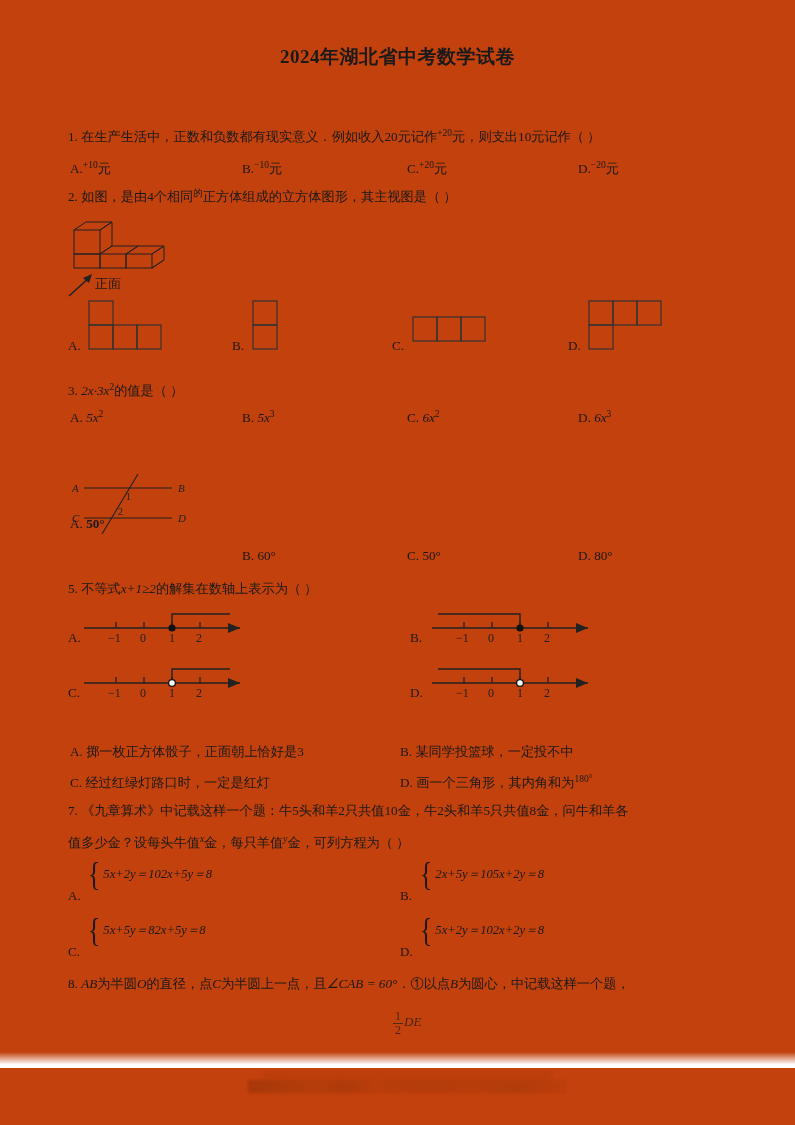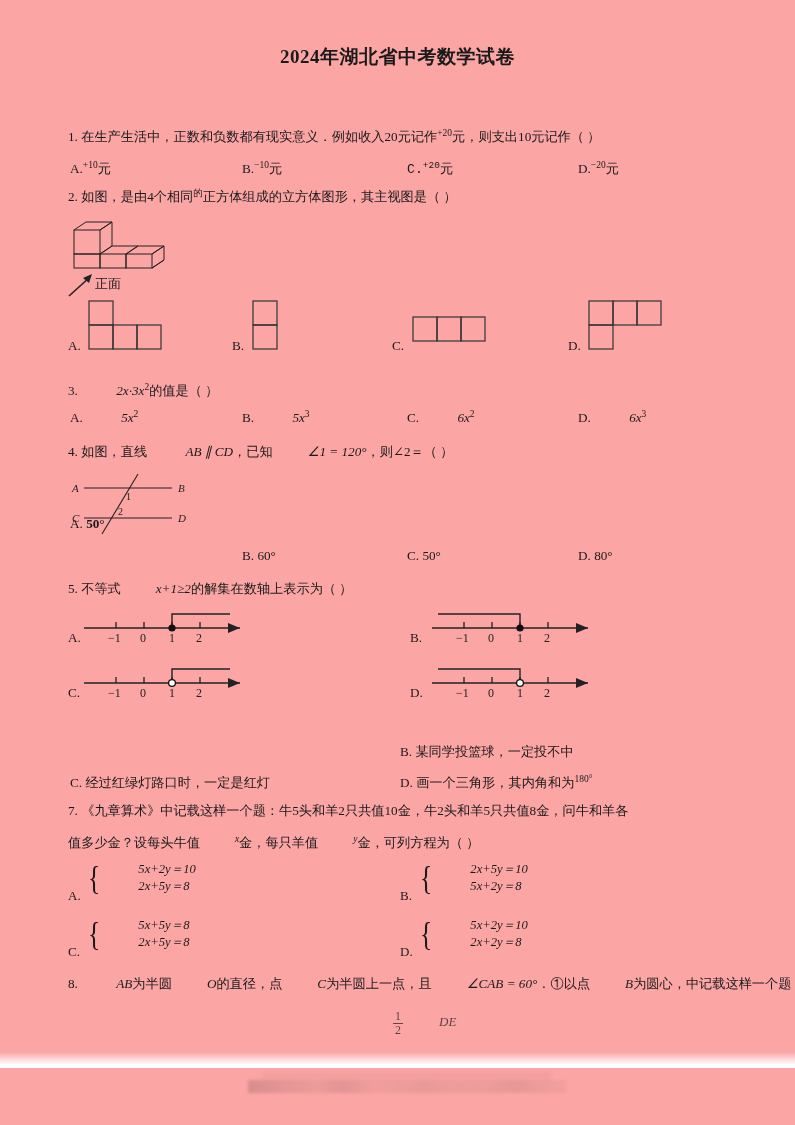--- a/index.html
+++ b/index.html
@@ -14,21 +14,21 @@
     overflow: hidden;
     font-family: "Liberation Serif", "DejaVu Serif", serif;
     color: #1a1a1a;
     font-size: 13px;
   }
   .page {
     position: absolute;
     left: 0; top: 0;
     width: 795px;
     height: 1125px;
-    background: #fca5a5;
+    background: #c2410c;
   }
   .doc-title {
     position: absolute;
     left: 0; top: 44px;
     width: 795px;
     text-align: center;
     font-size: 19px;
     font-weight: bold;
     letter-spacing: 0.5px;
   }
@@ -45,21 +45,21 @@
     line-height: 18px;
     white-space: nowrap;
   }
   .opt {
     position: absolute;
     font-size: 13.2px;
     white-space: nowrap;
   }
   .opt-label { font-style: normal; }
   sup.sp { font-size: 9.5px; vertical-align: super; }
-  .mth { font-family: "Liberation Serif", serif; font-style: italic; margin-left: 35px; }
+  .mth { font-family: "Liberation Serif", serif; font-style: italic; }
 
   
   svg { display:block; }
   .figabs { position: absolute; }
 
   
   .frac {
     display: inline-block;
     vertical-align: middle;
     text-align: center;
@@ -78,21 +78,21 @@
     font-size: 12.6px;
   }
   .sys .brace {
     font-size: 34px;
     line-height: 0.78;
     font-family: "Liberation Serif", serif;
     margin-right: 1px;
     transform: scaleX(0.75);
     display:inline-block;
   }
-  .sys .eqs { display: flex; flex-direction: column; line-height: 17px; }
+  .sys .eqs { display: flex; flex-direction: row; line-height: 17px; text-align: center; }
   .sys-lbl { position:absolute; font-size: 13px; }
 
   
   .wm {
     position: absolute;
     left: 248px;
     top: 1080px;
     width: 318px;
     height: 13px;
     background: linear-gradient(90deg,
@@ -129,21 +129,21 @@
     <span>1.</span>
     <span>在生产生活中，正数和负数都有现实意义．例如收入20元记作</span><sup class="sp">+20</sup><span>元，则支出10元记作（    ）</span>
   </div>
 
   <div class="opt" style="left:70px; top:160px;">
     <span class="opt-label">A.</span><sup class="sp">+10</sup><span>元</span>
   </div>
   <div class="opt" style="left:242px; top:160px;">
     <span class="opt-label">B.</span><sup class="sp">−10</sup><span>元</span>
   </div>
-  <div class="opt" style="left:407px; top:160px;font-family:Liberation Mono, monospace;">
+  <div class="opt" style="left:407px; top:160px;">
     <span class="opt-label">C.</span><sup class="sp">+20</sup><span>元</span>
   </div>
   <div class="opt" style="left:578px; top:160px;">
     <span class="opt-label">D.</span><sup class="sp">−20</sup><span>元</span>
   </div>
 
   <div class="qtext" style="left:68px; top:184px;">
     <span>2.</span>
     <span>如图，是由4个相同</span><sup class="sp">的</sup><span>正方体组成的立方体图形，其主视图是（    ）</span>
   </div>
@@ -237,25 +237,20 @@
   </div>
   <div class="opt" style="left:407px; top:409px;">
     <span>C.</span>
     <span class="mth">6x</span><sup class="sp">2</sup>
   </div>
   <div class="opt" style="left:578px; top:409px;">
     <span>D.</span>
     <span class="mth">6x</span><sup class="sp">3</sup>
   </div>
 
-  <div class="qtext" style="left:68px; top:443px;">
-    <span>4.</span>
-    <span>如图，直线</span>
-    <span class="mth">AB ∥ CD</span><span>，已知</span><span class="mth">∠1 = 120°</span><span>，则∠2＝（    ）</span>
-  </div>
 
   <div class="figabs" style="left:68px; top:468px;">
     <svg width="140" height="72" viewBox="0 0 140 72">
       <g stroke="#222" stroke-width="1.1" fill="none">
         <line x1="16" y1="20" x2="104" y2="20"></line>
         <line x1="16" y1="50" x2="104" y2="50"></line>
         <line x1="70" y1="6" x2="34" y2="66"></line>
       </g>
       <text x="4" y="24" font-size="11" font-style="italic" font-family="Liberation Serif, serif" fill="#222">A</text>
       <text x="110" y="24" font-size="11" font-style="italic" font-family="Liberation Serif, serif" fill="#222">B</text>
@@ -362,20 +357,24 @@
       <circle cx="92" cy="24" r="3.4" fill="#fff" stroke="#111" stroke-width="1.3"></circle>
       <text x="28" y="38" font-size="12" font-family="Liberation Serif, serif" fill="#222">−1</text>
       <text x="60" y="38" font-size="12" font-family="Liberation Serif, serif" fill="#222">0</text>
       <text x="89" y="38" font-size="12" font-family="Liberation Serif, serif" fill="#222">1</text>
       <text x="116" y="38" font-size="12" font-family="Liberation Serif, serif" fill="#222">2</text>
     </svg>
   </div>
   <div class="opt" style="left:410px; top:685px;">D.</div>
 
 
+  <div class="opt" style="left:70px; top:743px;">
+    <span>A.</span>
+    <span>掷一枚正方体骰子，正面朝上恰好是3</span>
+  </div>
   <div class="opt" style="left:400px; top:743px;">
     <span>B.</span>
     <span>某同学投篮球，一定投不中</span>
   </div>
   <div class="opt" style="left:70px; top:774px;">
     <span>C.</span>
     <span>经过红绿灯路口时，一定是红灯</span>
   </div>
   <div class="opt" style="left:400px; top:774px;">
     <span>D.</span>

